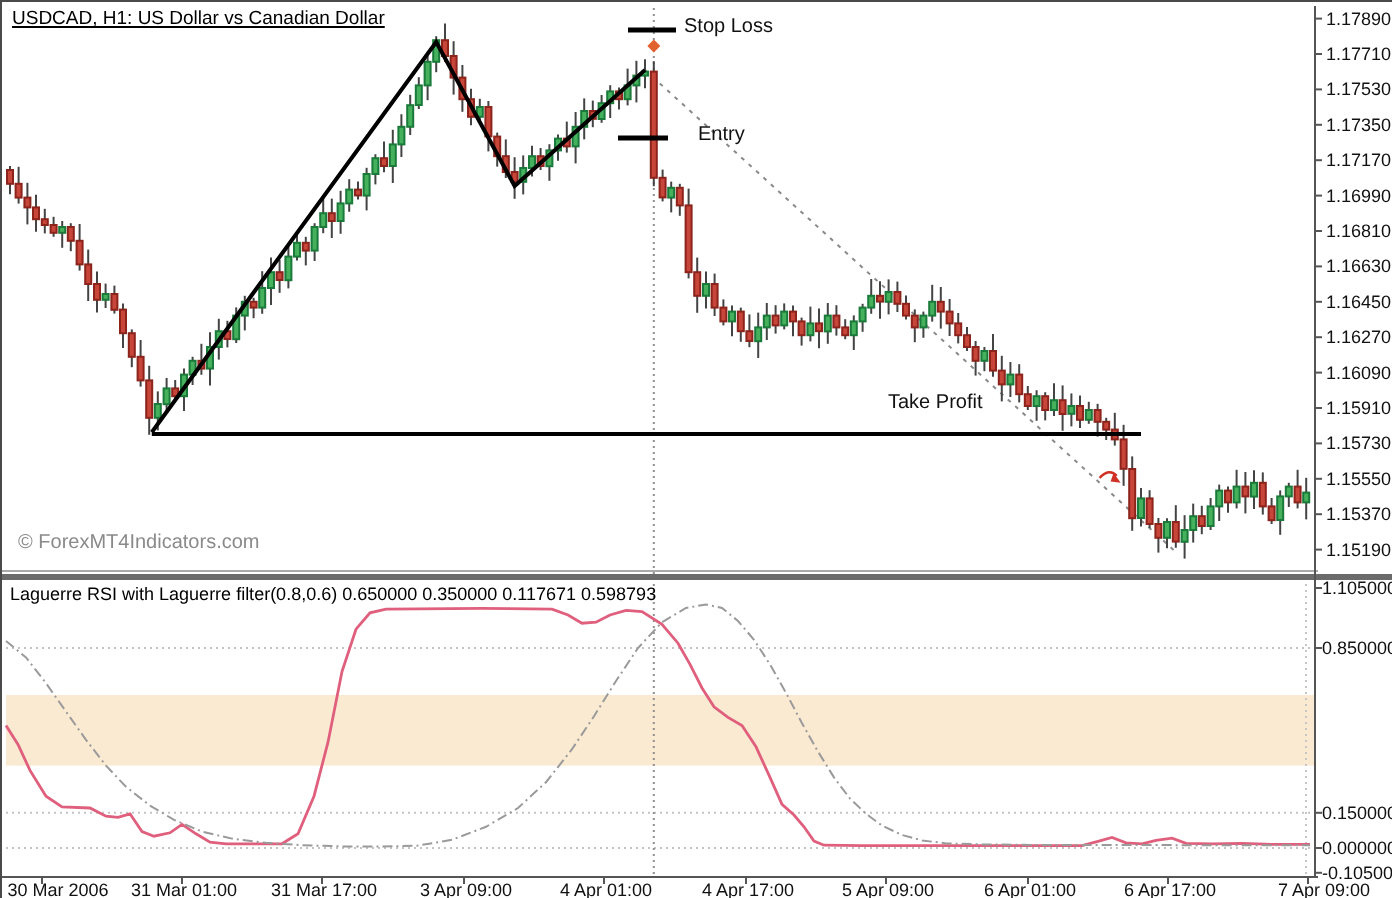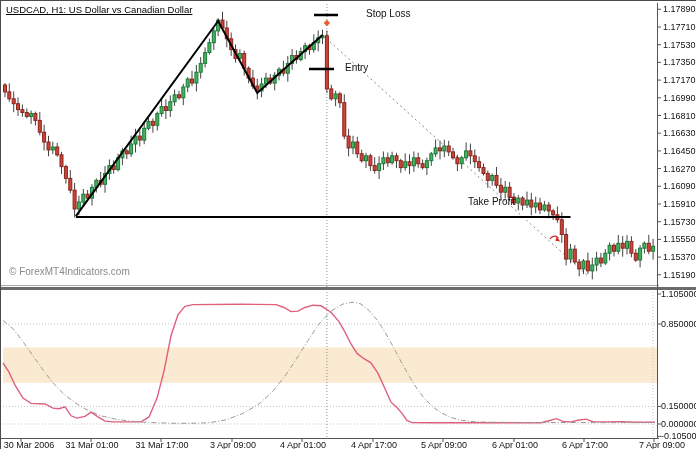--- a/index.html
+++ b/index.html
@@ -6,23 +6,23 @@
   .window{
     position:relative;width:696px;height:449px;background:#fff;overflow:hidden;
     font-family:"Liberation Sans",sans-serif;
     border-left:1px solid #4a4a4a;border-top:1px solid #4a4a4a;box-sizing:border-box;
   }
   svg{position:absolute;left:0;top:0;}
   .txt{position:absolute;color:#000;white-space:nowrap;pointer-events:none;}
   .hdr{left:5px;top:3px;font-size:9.5px;text-decoration:underline;}
   .wm{left:8px;top:265px;font-size:10px;color:#8a8a8a;}
   .ind-title{left:4px;top:291px;font-size:9px;}
-  .trade-lbl{font-size:10px;color:#111;margin-left:24px;}
+  .trade-lbl{font-size:10px;color:#111;}
   .sl-lbl{left:341px;top:7px;}
-  .en-lbl{left:320px;top:61px;text-align:center;}
+  .en-lbl{left:348px;top:61px;text-align:center;}
   .tp-lbl{left:443px;top:195px;}
 </style>
 </head>
 <body>
 
 <div class="window">
   <svg id="chart-svg" width="696" height="449">
       <rect x="2" y="346.5" width="654" height="35.3" fill="#fbead2"></rect>
       <line x1="2" y1="323.0" x2="656" y2="323.0" stroke="#c4c4c4" stroke-width="1" stroke-dasharray="1 2"></line>
       <line x1="2" y1="405.4" x2="656" y2="405.4" stroke="#c4c4c4" stroke-width="1" stroke-dasharray="1 2"></line>
@@ -405,16 +405,17 @@
       <text x="443" y="447" font-size="9" fill="#111111" font-family="Liberation Sans, sans-serif" text-anchor="middle">5 Apr 09:00</text>
       <line x1="513" y1="438" x2="513" y2="441" stroke="#555" stroke-width="1"></line>
       <text x="514" y="447" font-size="9" fill="#111111" font-family="Liberation Sans, sans-serif" text-anchor="middle">6 Apr 01:00</text>
       <line x1="583" y1="438" x2="583" y2="441" stroke="#555" stroke-width="1"></line>
       <text x="584" y="447" font-size="9" fill="#111111" font-family="Liberation Sans, sans-serif" text-anchor="middle">6 Apr 17:00</text>
       <line x1="653" y1="438" x2="653" y2="441" stroke="#555" stroke-width="1"></line>
       <text x="661" y="447" font-size="9" fill="#111111" font-family="Liberation Sans, sans-serif" text-anchor="middle">7 Apr 09:00</text>
     </svg>
   <div class="txt hdr">USDCAD, H1:  US Dollar vs Canadian Dollar</div>
   <div class="txt wm">© ForexMT4Indicators.com</div>
+  <div class="txt ind-title">Laguerre RSI with Laguerre filter(0.8,0.6) 0.650000 0.350000 0.117671 0.598793</div>
   <div class="txt trade-lbl sl-lbl">Stop Loss</div>
   <div class="txt trade-lbl en-lbl">Entry</div>
   <div class="txt trade-lbl tp-lbl">Take Profit</div>
 </div>
 
 </body></html>

